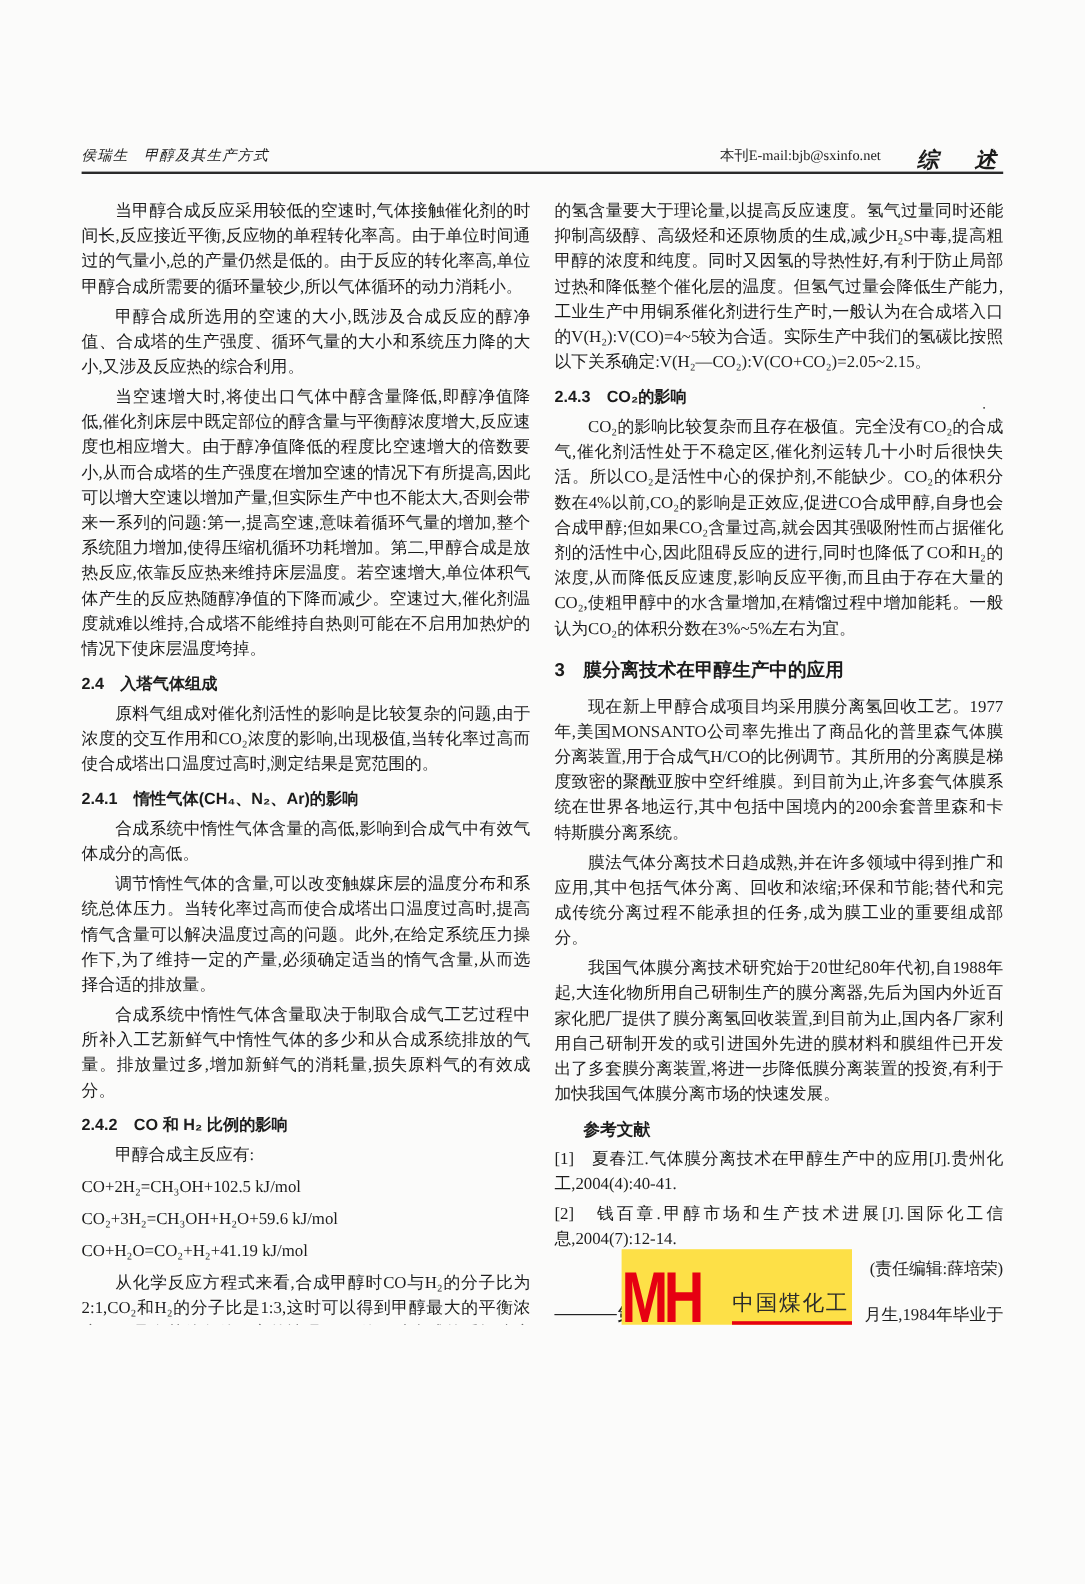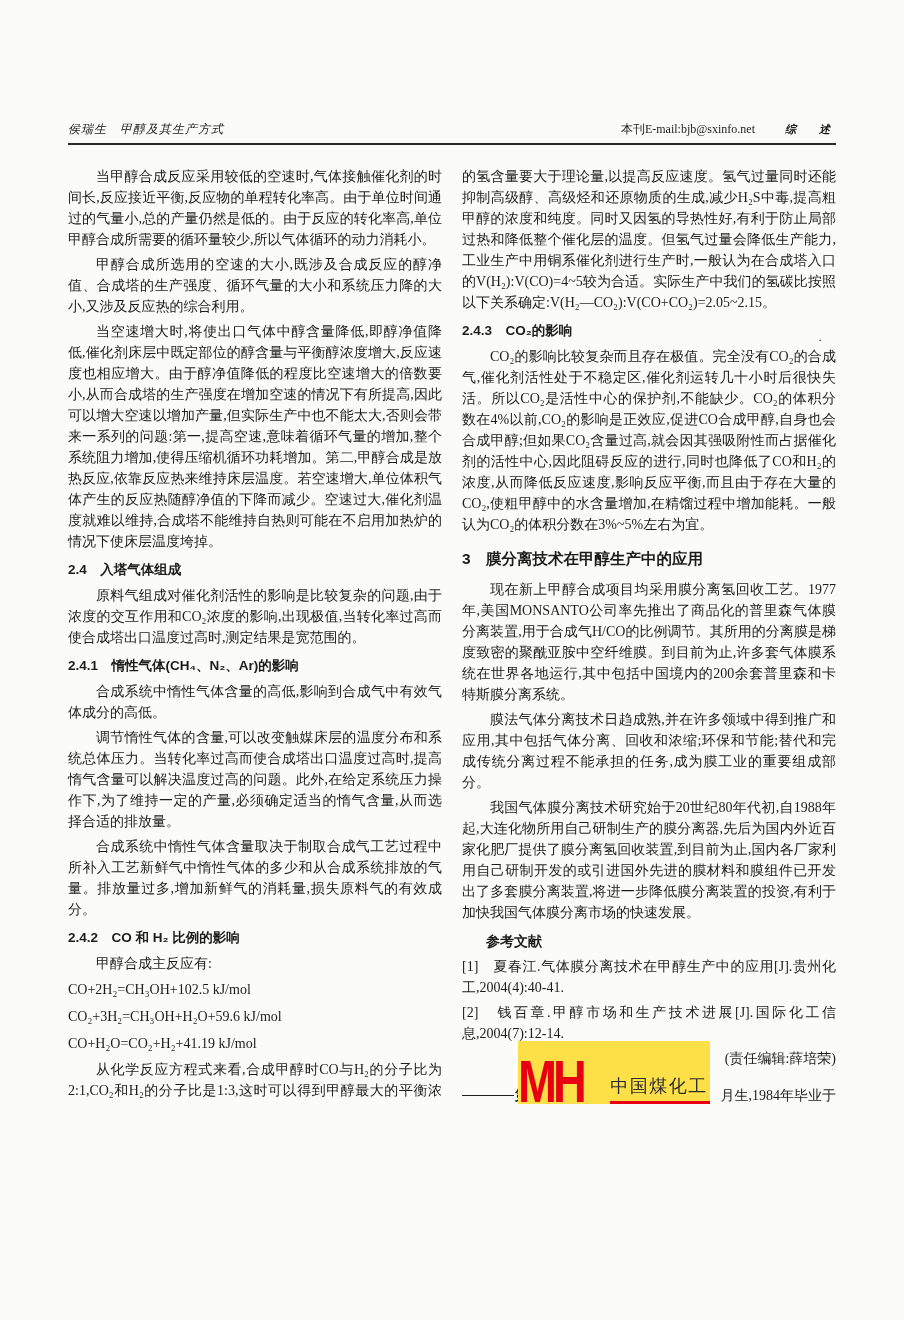--- a/index.html
+++ b/index.html
@@ -13,22 +13,22 @@
   }
   .page { position: relative; width: 904px; height: 1104px; overflow: hidden; }
 
   
   .running-head {
     position: absolute; left: 68px; top: 121px; width: 768px;
     display: flex; justify-content: space-between; align-items: baseline;
     font-size: 12px;
   }
   .rh-left { font-style: italic; letter-spacing: 1px; }
-  .rh-right { display: flex; align-items: center; gap: 30px; }
-  .rh-tag { font-weight: bold; font-style: italic; letter-spacing: 6px; font-size: 11px; font-family: "Liberation Sans", sans-serif; }
+  .rh-right { display: flex; align-items: flex-start; gap: 30px; }
+  .rh-tag { font-weight: bold; font-style: italic; letter-spacing: 6px; font-size: 18px; font-family: "Liberation Sans", sans-serif; }
   .head-rule { position: absolute; left: 68px; top: 143px; width: 768px; border-top: 2px solid #2a2a2a; }
 
   
   .col {
     position: absolute; top: 166px; width: 374px;
     font-size: 14px; line-height: 21px; text-align: justify;
   }
   .col-left  { left: 68px; }
   .col-right { left: 462px; }
   .col p { margin: 0 0 4px 0; }

